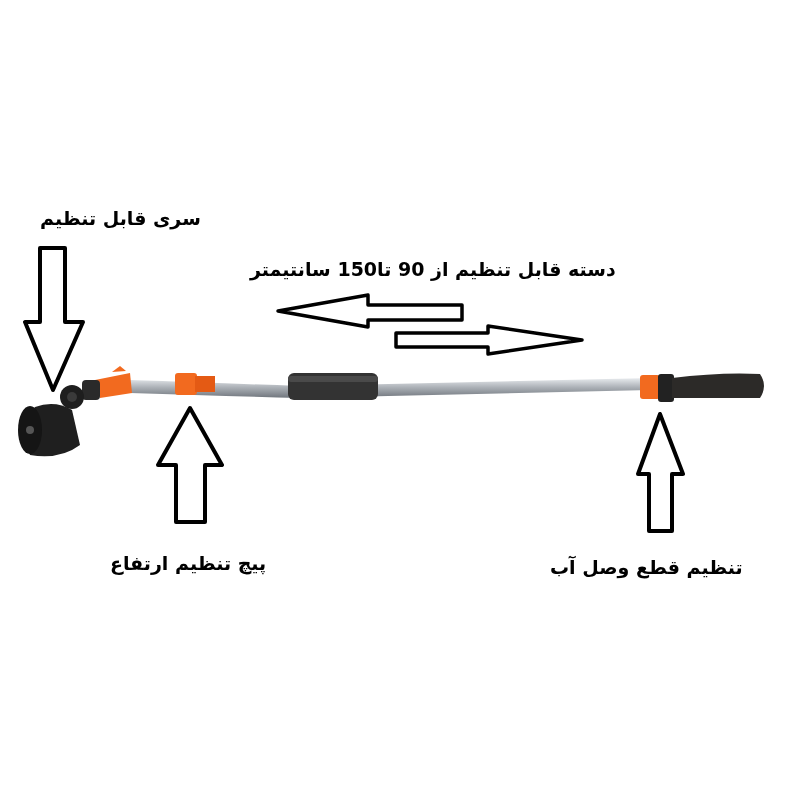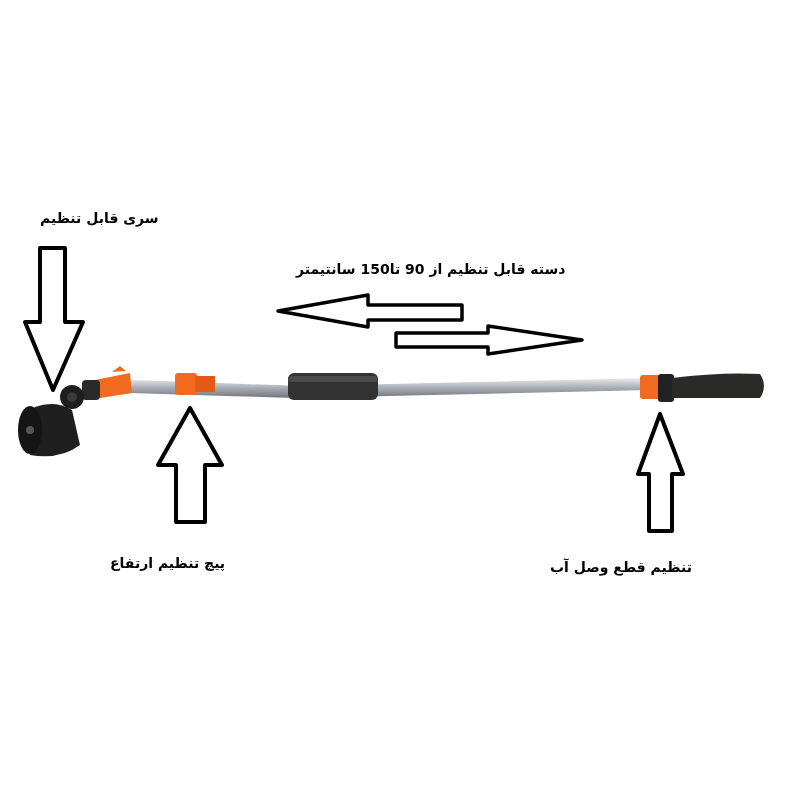--- a/index.html
+++ b/index.html
@@ -1,24 +1,24 @@
 <!DOCTYPE html>
 <html><head>
 <meta charset="utf-8">
 <style>
   html, body { margin:0; padding:0; background:#ffffff; }
   body { width:800px; height:800px; position:relative; overflow:hidden; font-family:"DejaVu Sans", sans-serif; }
-  .label { position:absolute; font-weight:bold; color:#000; white-space:nowrap; direction:rtl; font-size:14px; line-height:24px; }
+  .label { position:absolute; font-weight:bold; color:#000; white-space:nowrap; direction:rtl; font-size:19px; line-height:24px; }
   svg.art { position:absolute; left:0; top:0; }
 </style>
 </head>
 <body>
 
 <div class="label" style="left:40px; top:206px;">سری قابل تنظیم</div>
-<div class="label" style="left:250px; top:257px;margin-left:46px;">دسته قابل تنظیم از 90 تا150 سانتیمتر</div>
+<div class="label" style="left:250px; top:257px;">دسته قابل تنظیم از 90 تا150 سانتیمتر</div>
 <div class="label" style="left:110px; top:551px;">پیچ تنظیم ارتفاع</div>
 <div class="label" style="left:550px; top:555px;">تنظیم قطع وصل آب</div>
 
 <svg class="art" width="800" height="800" viewBox="0 0 800 800">
 
   <g>
     <polygon points="40,248 65,248 65,322 83,322 53,390 25,322 40,322" fill="#fff" stroke="#000" stroke-width="4" stroke-linejoin="round"></polygon>
   </g>
 
   <g>

